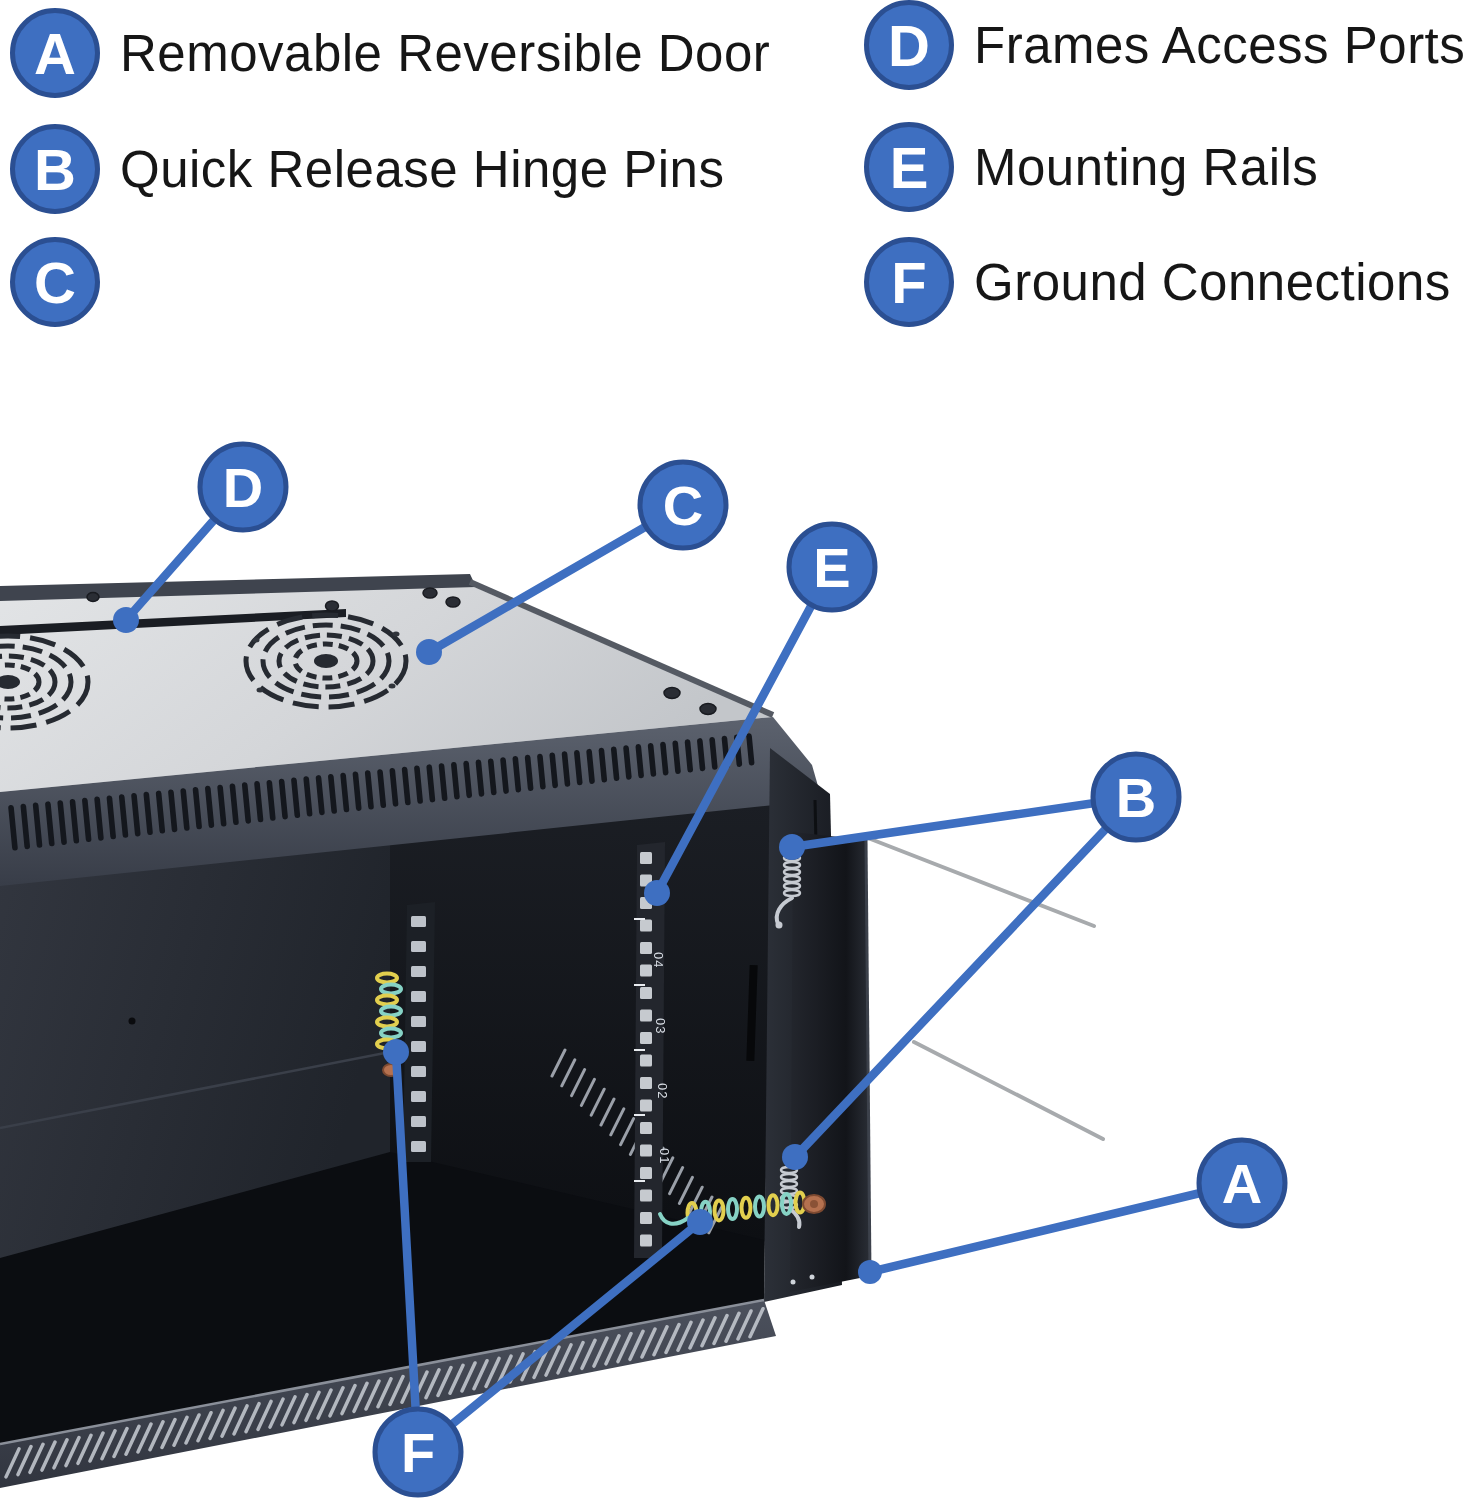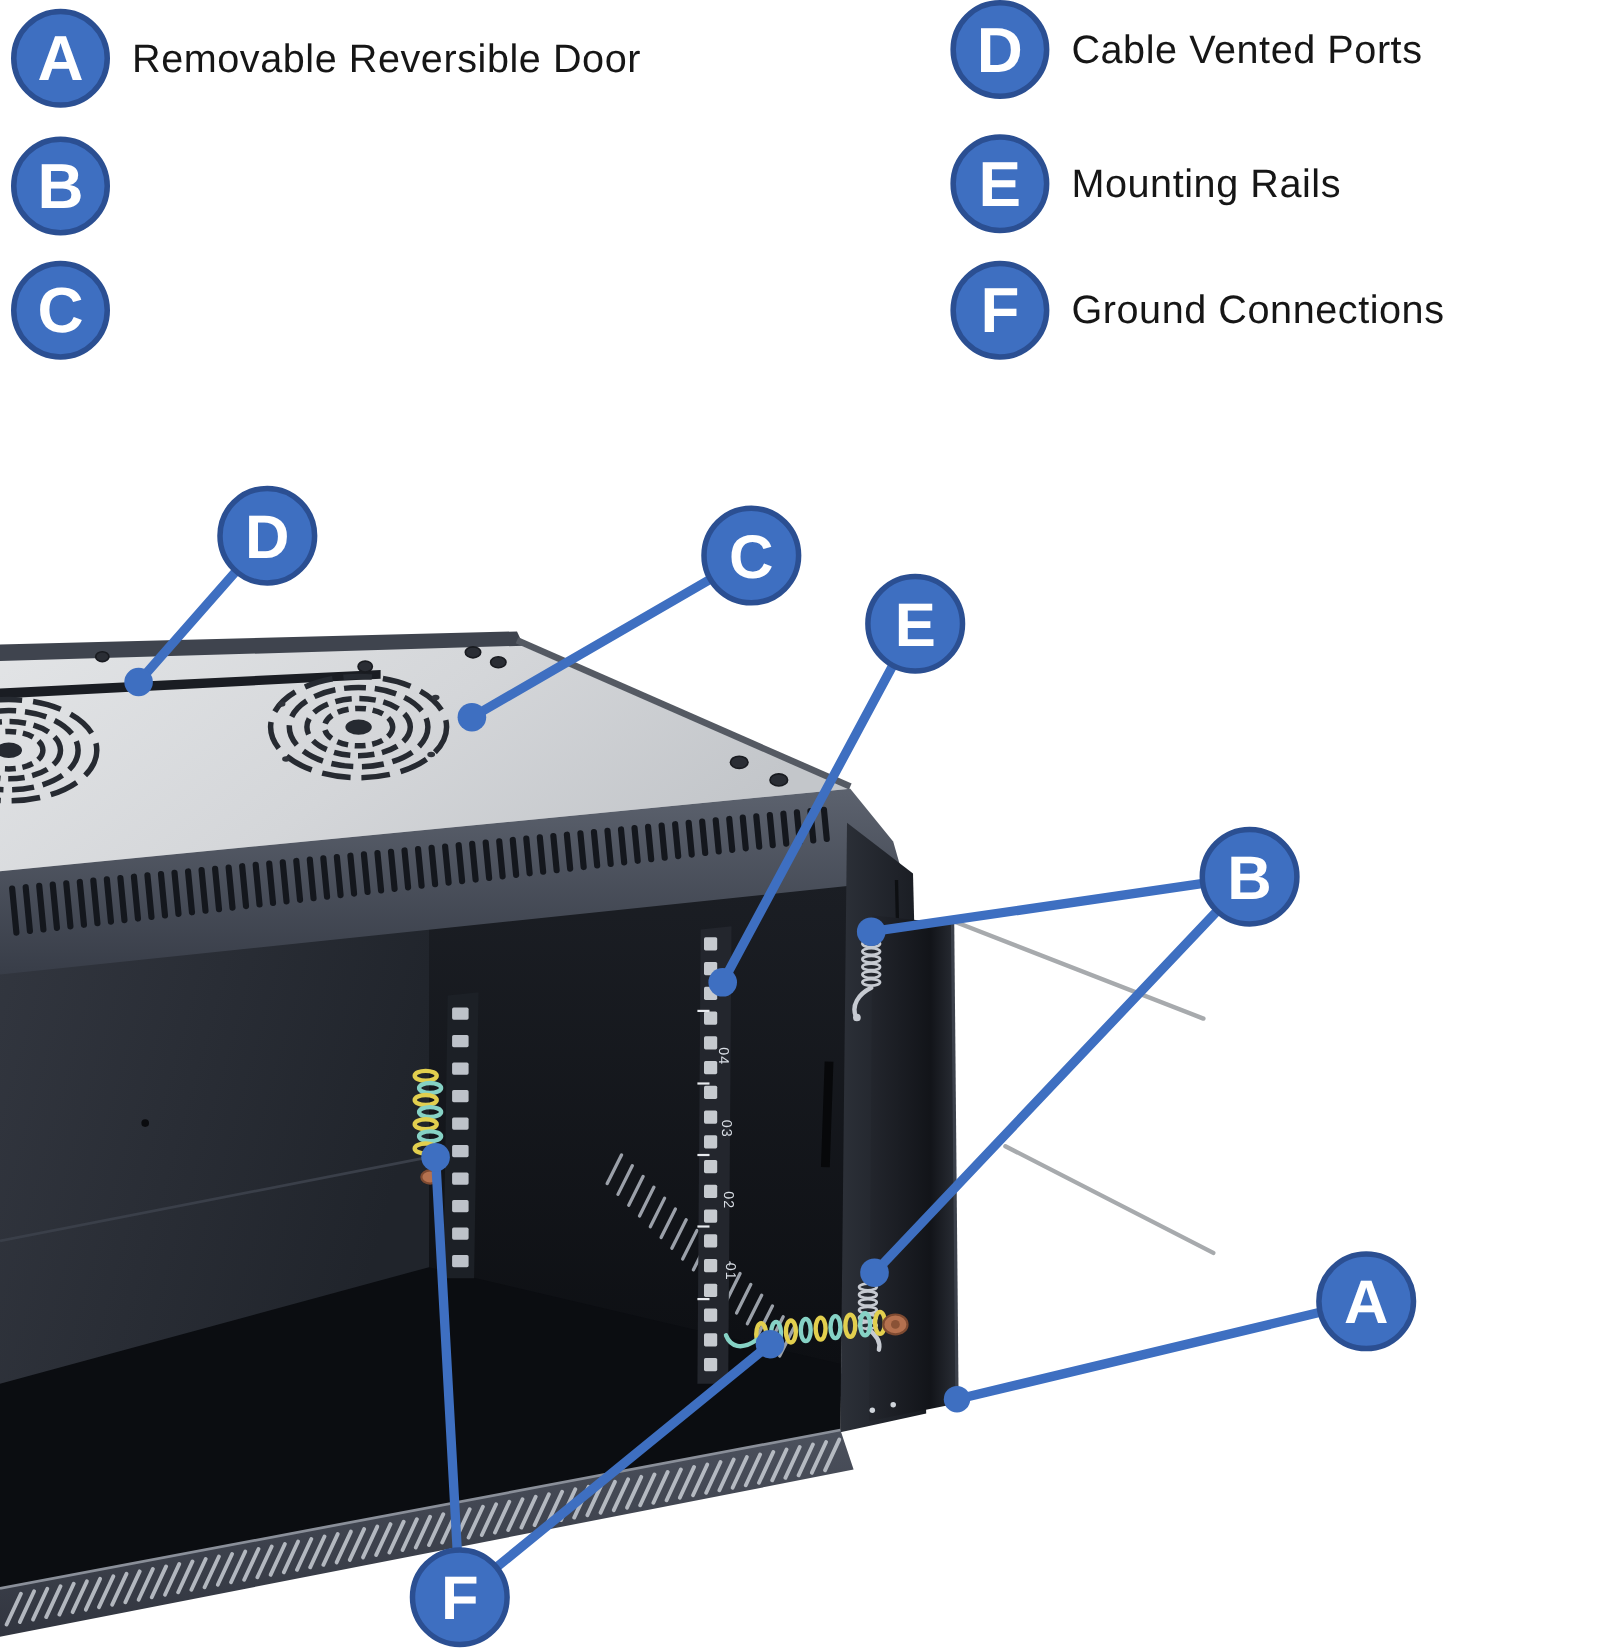--- a/index.html
+++ b/index.html
@@ -4,21 +4,21 @@
 <style>
   html,body{margin:0;padding:0;background:#ffffff;}
   .canvas{position:relative;width:1469px;height:1500px;background:#ffffff;overflow:hidden;
           font-family:"Liberation Sans",sans-serif;}
   
   .legend-item{position:absolute;display:flex;align-items:center;gap:20px;}
   .legend-bubble{width:90px;height:90px;border-radius:50%;box-sizing:border-box;
      background:#3e6fc1;border:5px solid #2b4f92;color:#ffffff;
      display:flex;align-items:center;justify-content:center;
      font-size:58px;font-weight:bold;flex:0 0 auto;}
-  .legend-label{font-size:36px;color:#161616;white-space:nowrap;letter-spacing:0.5px;}
+  .legend-label{font-size:51px;color:#161616;white-space:nowrap;letter-spacing:0.5px;}
   
   #figure-svg{position:absolute;left:0;top:0;}
   .callout-letter{fill:#ffffff;font-size:56px;font-weight:bold;text-anchor:middle;
      font-family:"Liberation Sans",sans-serif;}
   .rail-num{fill:#d8dde4;font-size:13px;letter-spacing:1px;font-family:"Liberation Sans",sans-serif;}
 </style>
 </head>
 <body>
 
 <div class="canvas">
@@ -27,31 +27,32 @@
     <div class="legend-item" style="left:10px;top:8px;">
       <div class="legend-bubble">
           <span>A</span>
         </div>
       <div class="legend-label">Removable Reversible Door</div>
     </div>
     <div class="legend-item" style="left:10px;top:124px;">
       <div class="legend-bubble">
           <span>B</span>
         </div>
+      <div class="legend-label">Quick Release Hinge Pins</div>
     </div>
     <div class="legend-item" style="left:10px;top:237px;">
       <div class="legend-bubble">
           <span>C</span>
         </div>
     </div>
     <div class="legend-item" style="left:864px;top:0px;">
       <div class="legend-bubble">
           <span>D</span>
         </div>
-      <div class="legend-label">Cable Vented Ports</div>
+      <div class="legend-label">Frames Access Ports</div>
     </div>
     <div class="legend-item" style="left:864px;top:122px;">
       <div class="legend-bubble">
           <span>E</span>
         </div>
       <div class="legend-label">Mounting Rails</div>
     </div>
     <div class="legend-item" style="left:864px;top:237px;">
       <div class="legend-bubble">
           <span>F</span>

